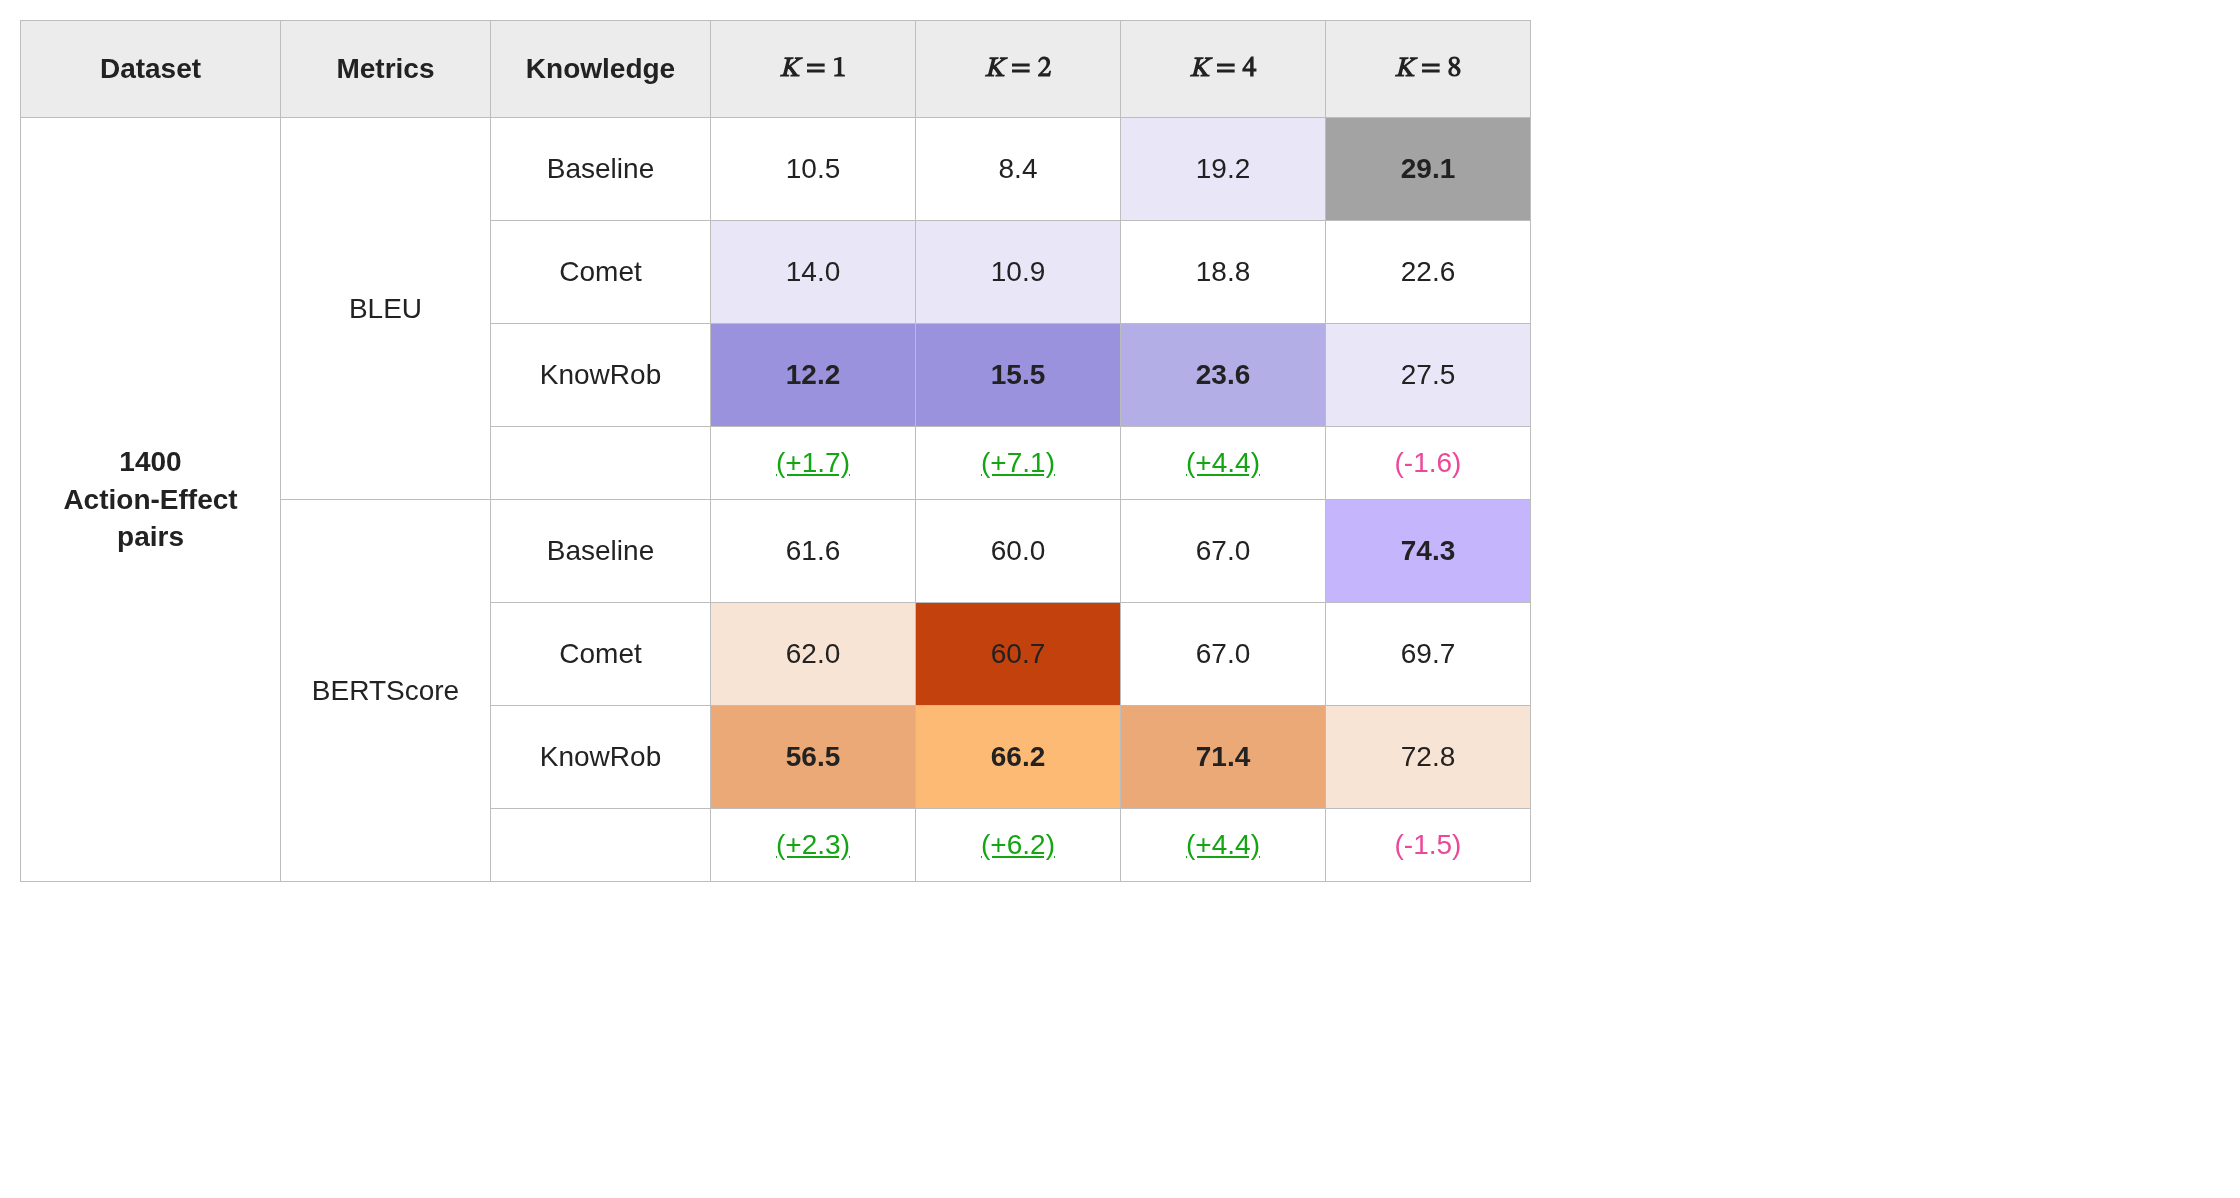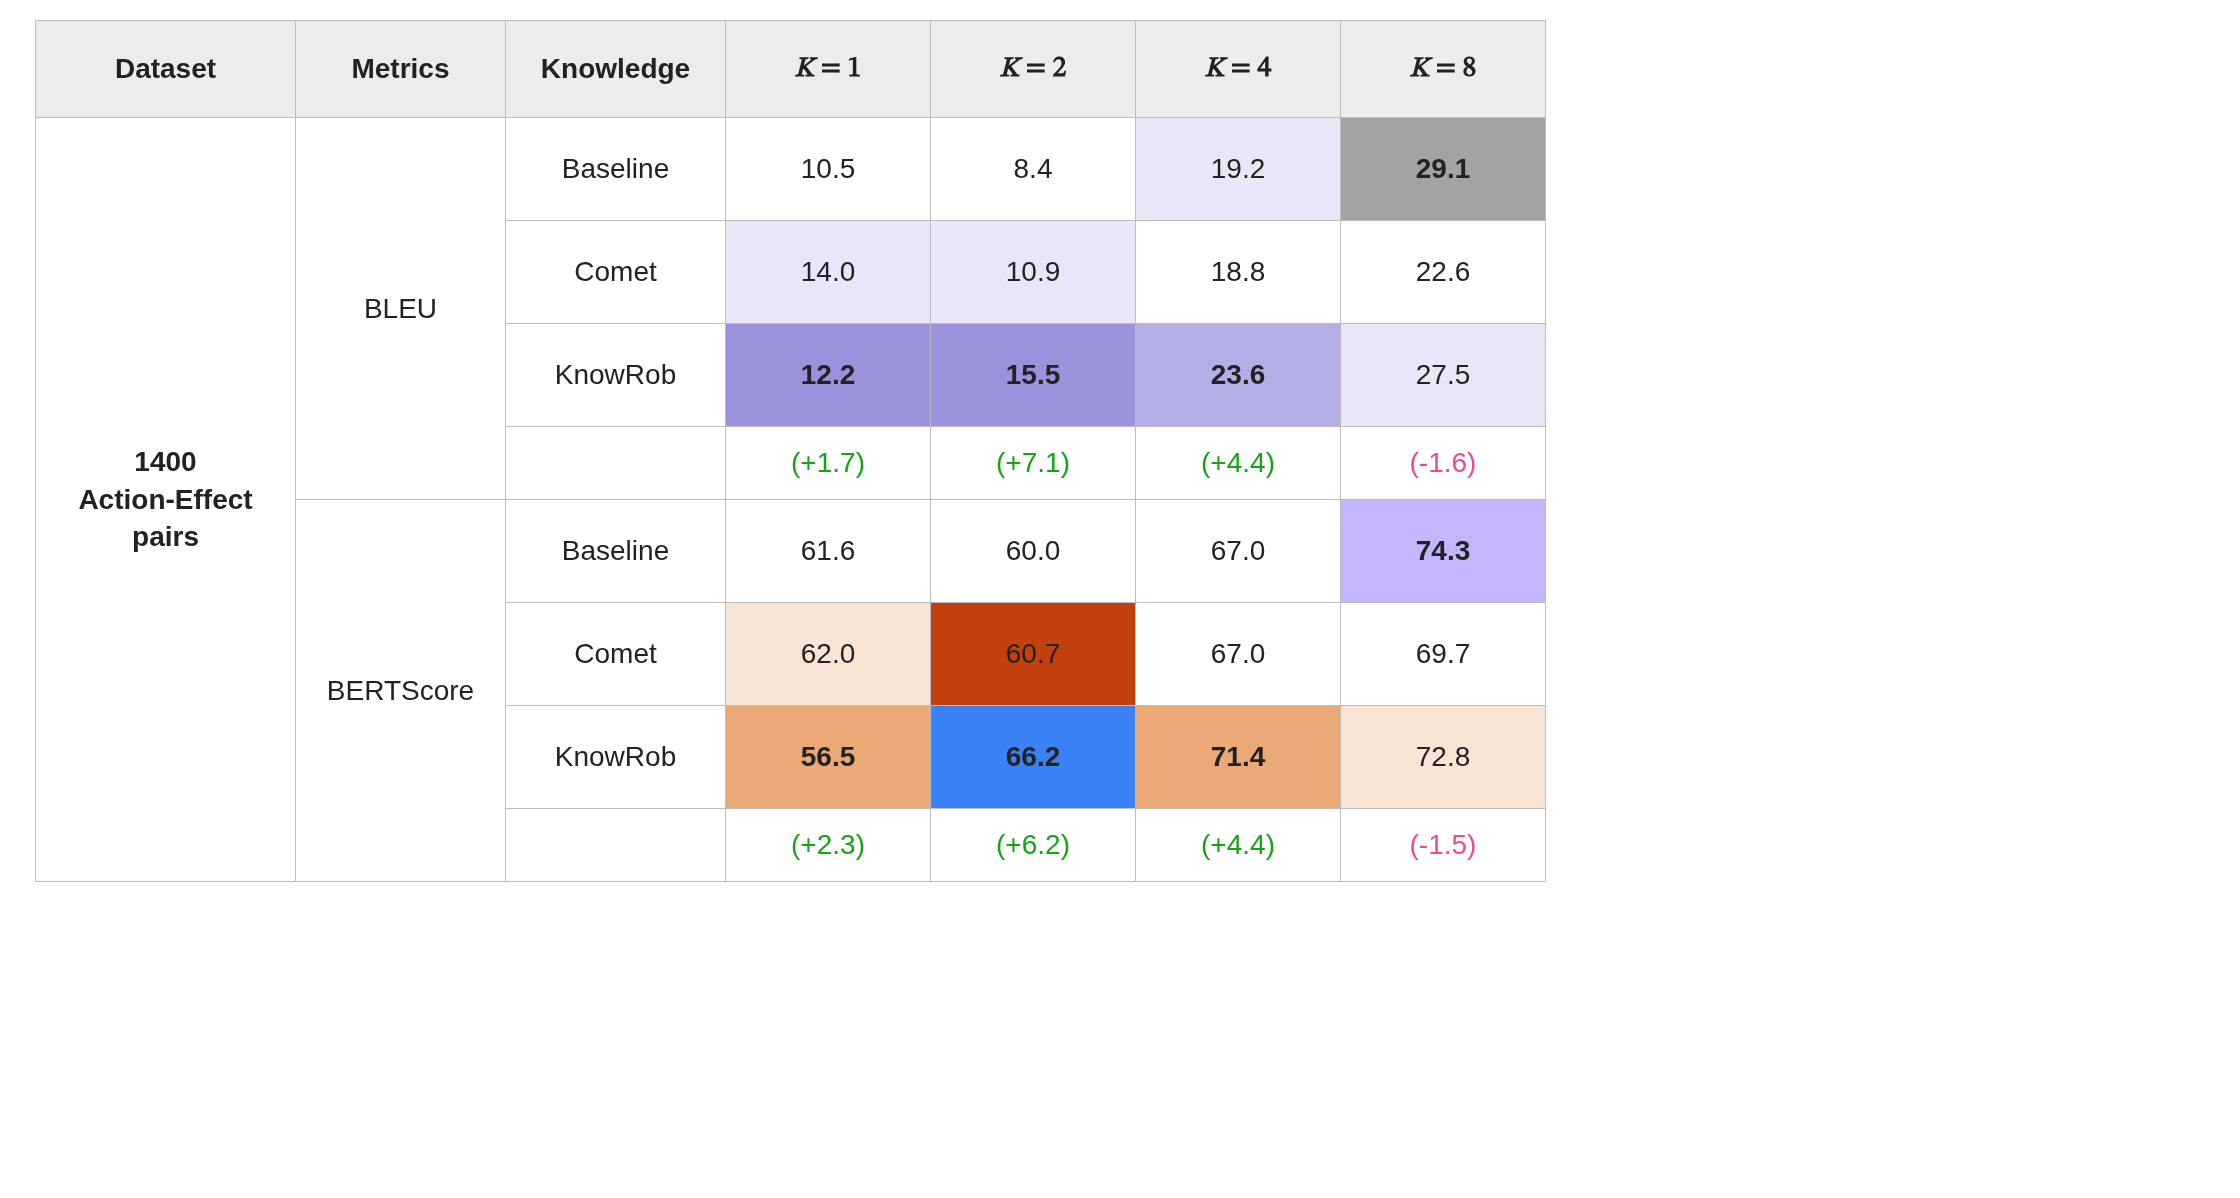--- a/index.html
+++ b/index.html
@@ -4,21 +4,20 @@
 <style>
   html, body {
     margin: 0;
     padding: 0;
     background: #ffffff;
     font-family: Arial, Helvetica, sans-serif;
     color: #222;
   }
   .wrap {
     padding: 20px;
-    margin-left: 15px;
   }
   table {
     border-collapse: collapse;
     width: 1510px;
     table-layout: fixed;
   }
   th, td {
     border: 1px solid #bdbdbd;
     text-align: center;
     font-size: 28px;
@@ -45,21 +44,21 @@
   col.c-k         { width: 205px; }
 
   tbody td.data-cell {
     height: 100px;
   }
   tbody td.delta-cell {
     height: 70px;
     font-size: 28px;
   }
   td.bold { font-weight: bold; }
-  .delta-pos { color: #14a514; }
+  .delta-pos { color: #14a514; text-decoration: underline; }
   .delta-neg { color: #ec4899; }
   .dataset-cell {
     font-weight: bold;
     line-height: 1.35;
   }
 </style>
 </head>
 <body>
 <div class="wrap">
 
@@ -132,21 +131,21 @@
     <tr>
       <td class="data-cell">Comet</td>
       <td class="data-cell" style="background:#f8e4d4">62.0</td>
       <td class="data-cell" style="background:#c2410c">60.7</td>
       <td class="data-cell">67.0</td>
       <td class="data-cell">69.7</td>
     </tr>
     <tr>
       <td class="data-cell">KnowRob</td>
       <td class="data-cell bold" style="background:#eaa977">56.5</td>
-      <td class="data-cell bold" style="background:#3b82f6">66.2</td>
+      <td class="data-cell bold" style="background:#fdba74">66.2</td>
       <td class="data-cell bold" style="background:#eaa977">71.4</td>
       <td class="data-cell" style="background:#f8e4d4">72.8</td>
     </tr>
     <tr>
       <td class="delta-cell"></td>
       <td class="delta-cell delta-pos">(+2.3)</td>
       <td class="delta-cell delta-pos">(+6.2)</td>
       <td class="delta-cell delta-pos">(+4.4)</td>
       <td class="delta-cell delta-neg">(-1.5)</td>
     </tr>

